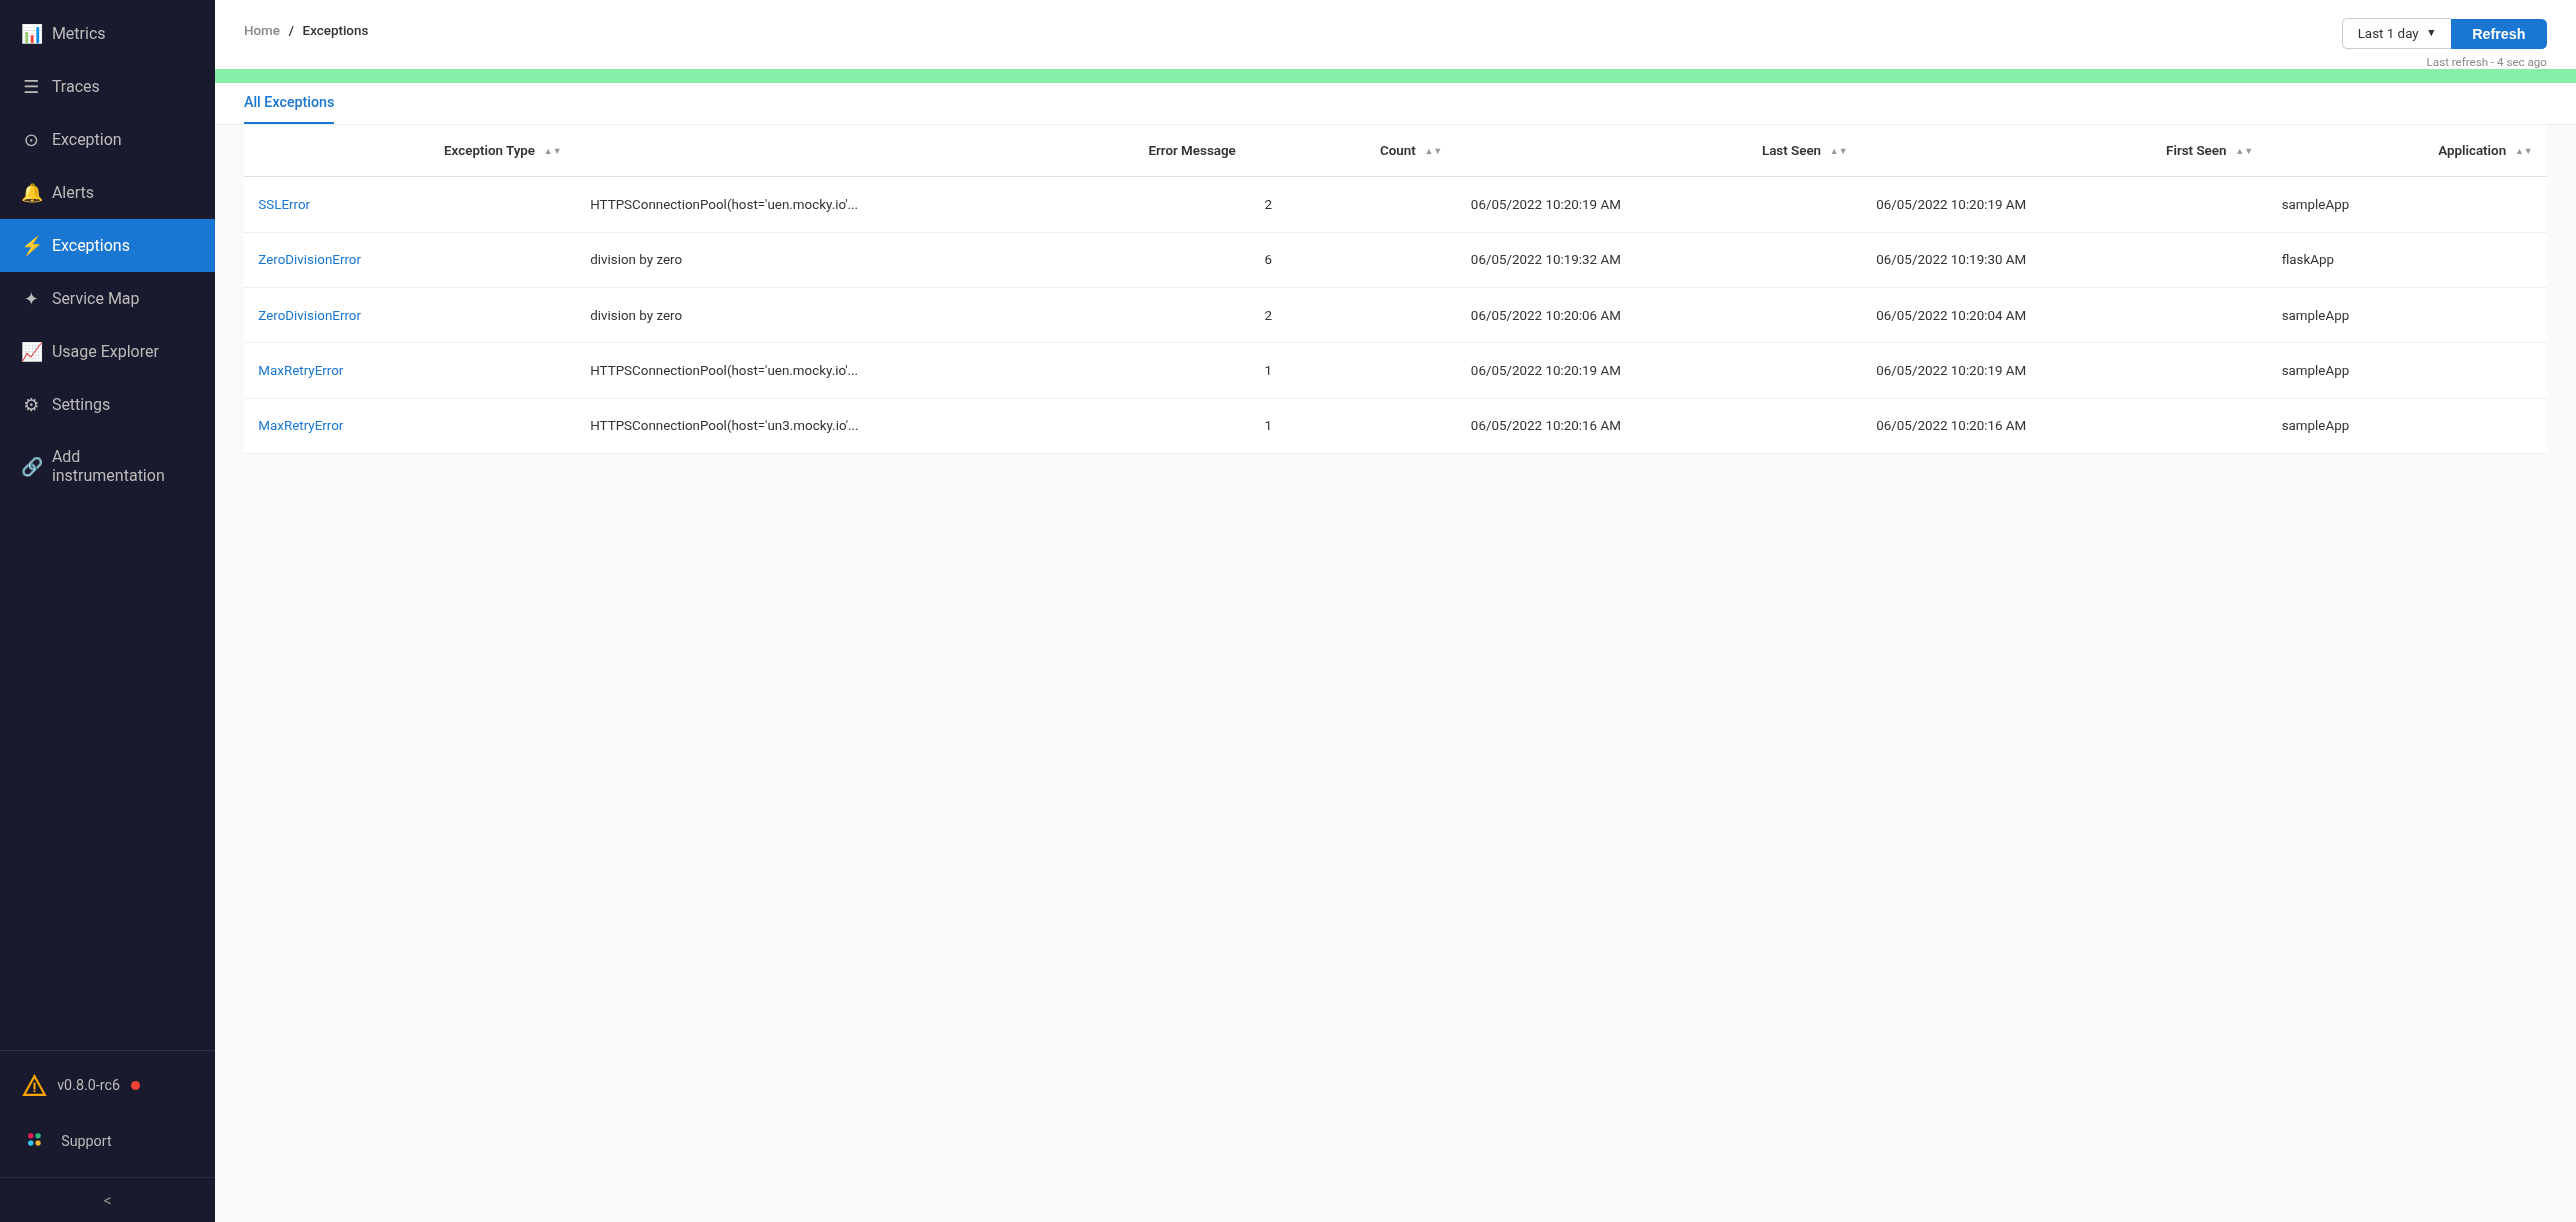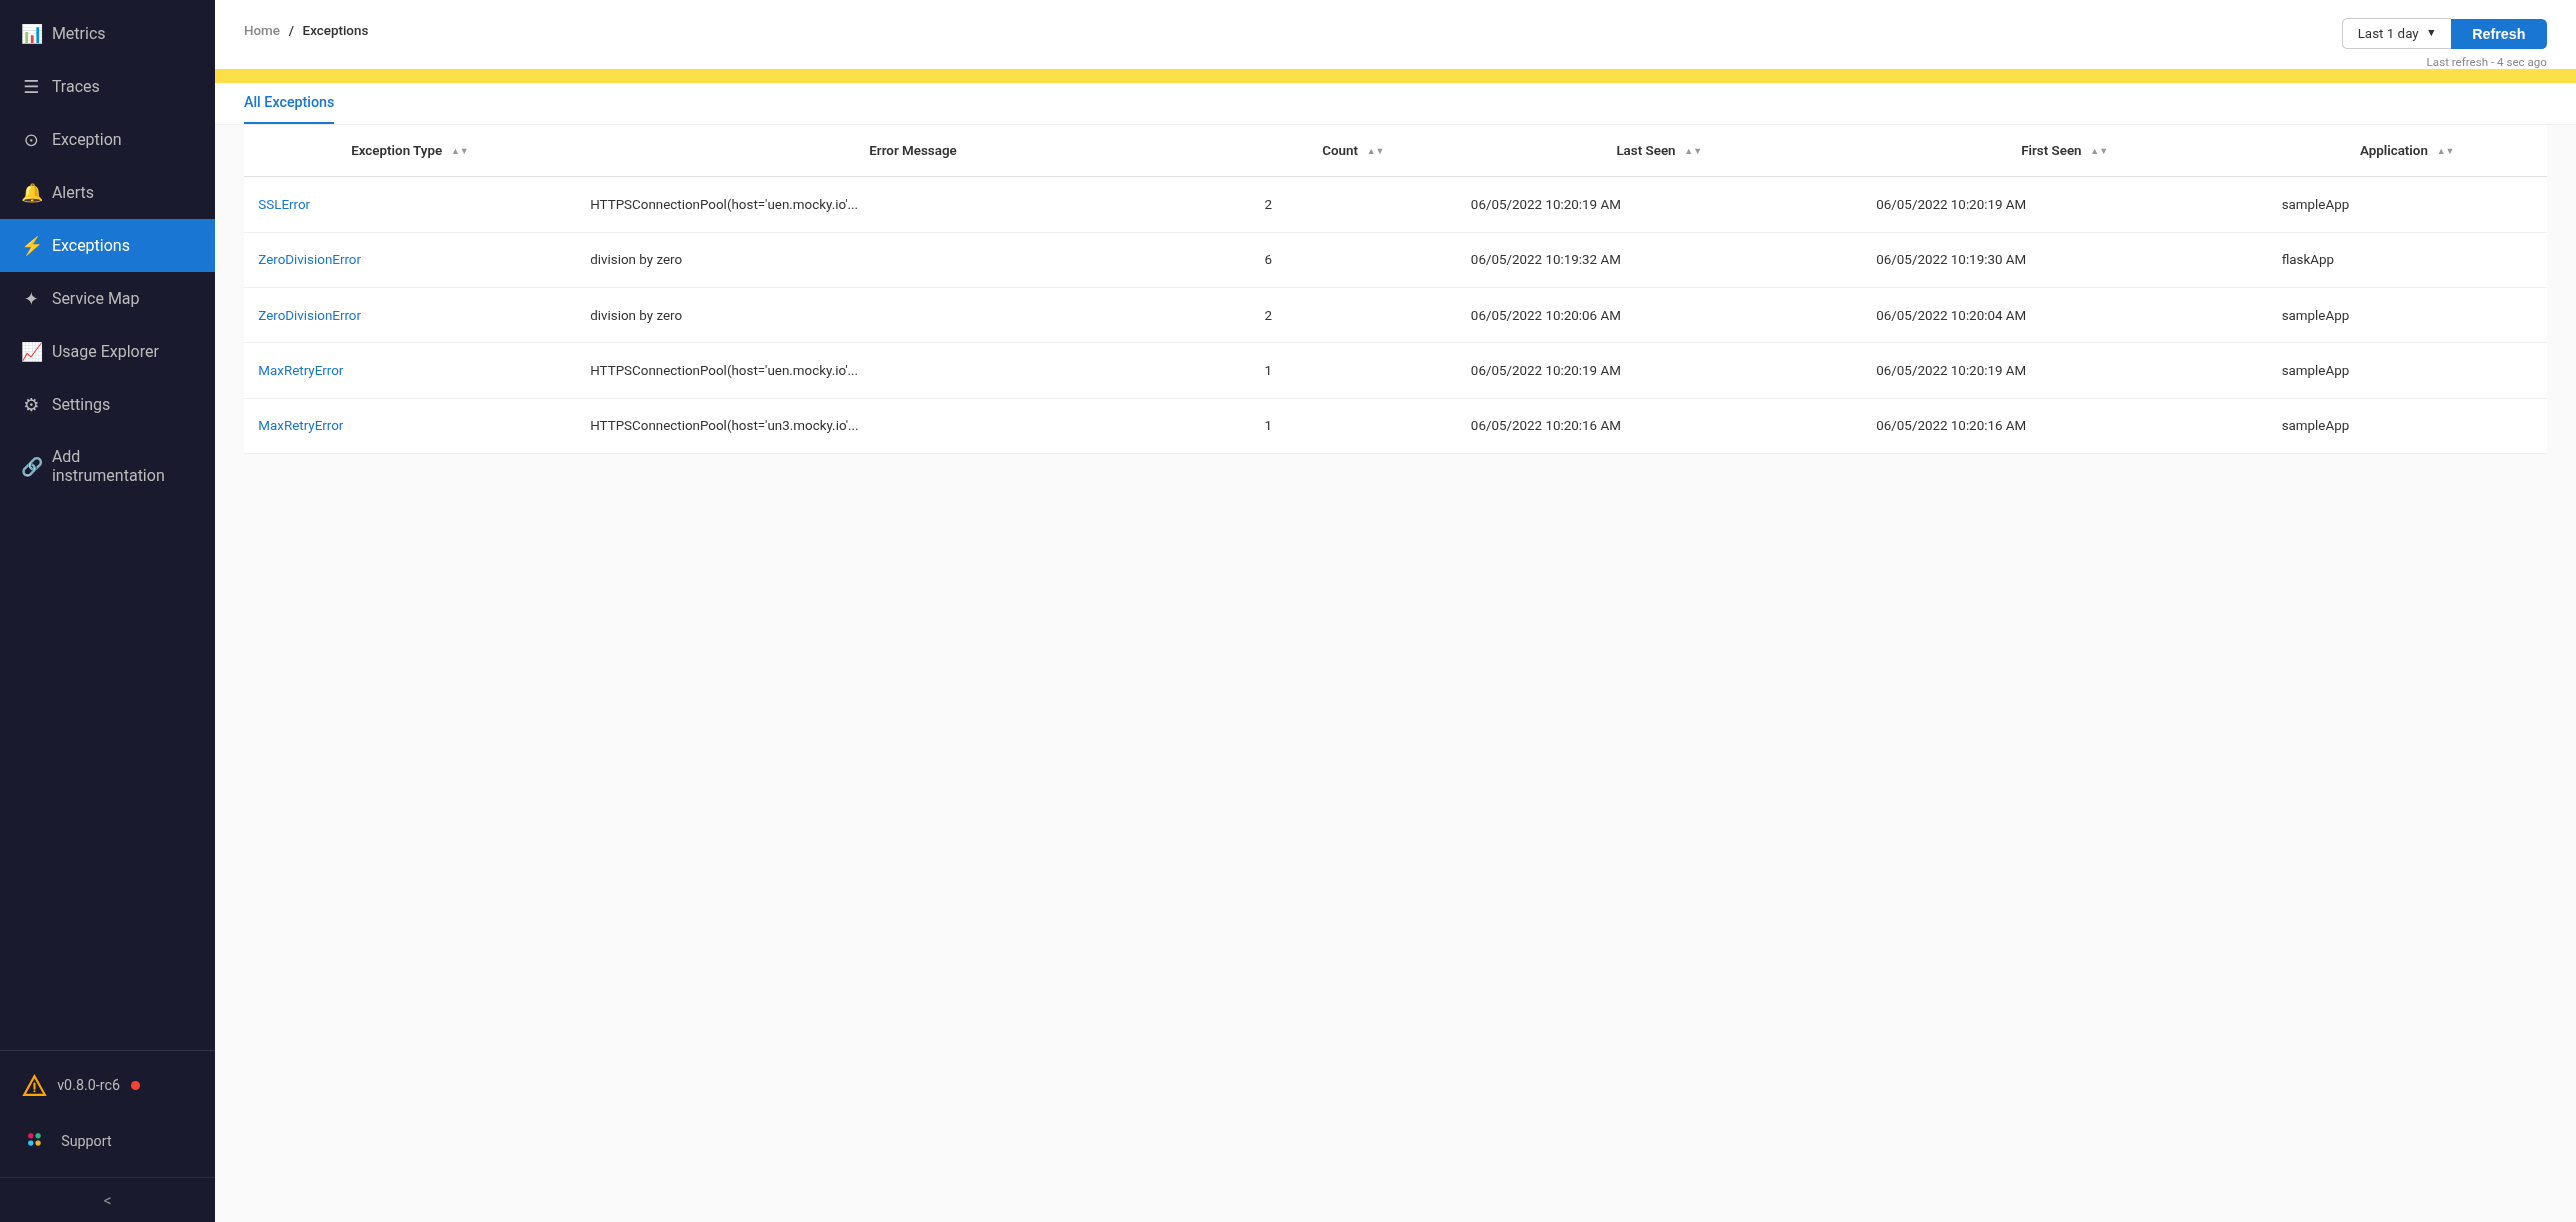--- a/index.html
+++ b/index.html
@@ -68,21 +68,21 @@
       border-top: 0.9px solid rgba(255,255,255,0.08);
       font-size: 16px;
     }
 
     
     .main {
       flex: 1;
       display: flex;
       flex-direction: column;
       overflow: hidden;
-      background: #fde047;
+      background: #86efac;
     }
 
     
     .topbar {
       display: flex;
       align-items: flex-start;
       justify-content: space-between;
       padding: 18px 29px 0 29px;
       background: #fff;
     }
@@ -159,21 +159,21 @@
     table {
       width: 100%;
       border-collapse: collapse;
       background: #fff;
       margin-top: 0;
     }
     thead tr {
       border-bottom: 1.8px solid #e0e0e0;
     }
     thead th {
-      text-align: center;
+      text-align: right;
       padding: 18px 14.3px;
       font-size: 13.4px;
       font-weight: 600;
       color: #333;
       background: #fff;
       white-space: nowrap;
     }
     thead th .sort-icon {
       display: inline-flex;
       flex-direction: column;

